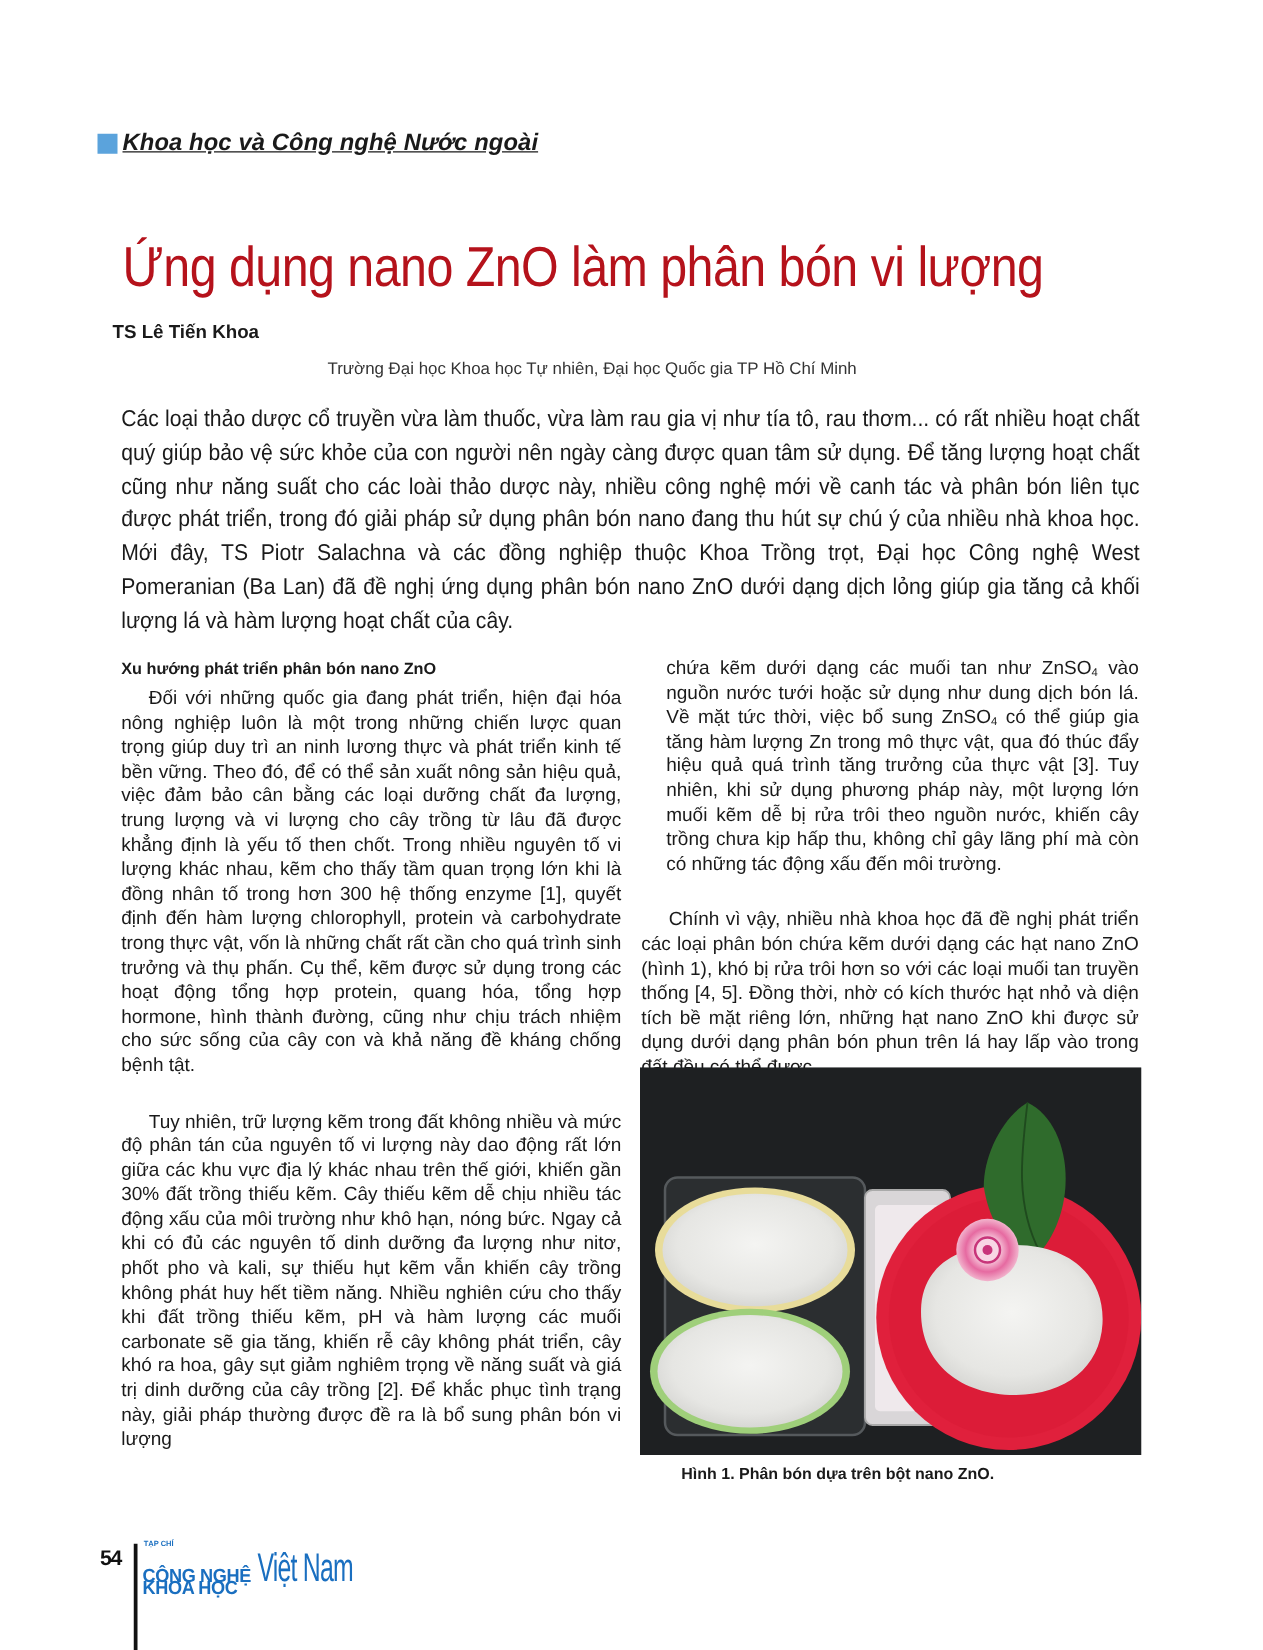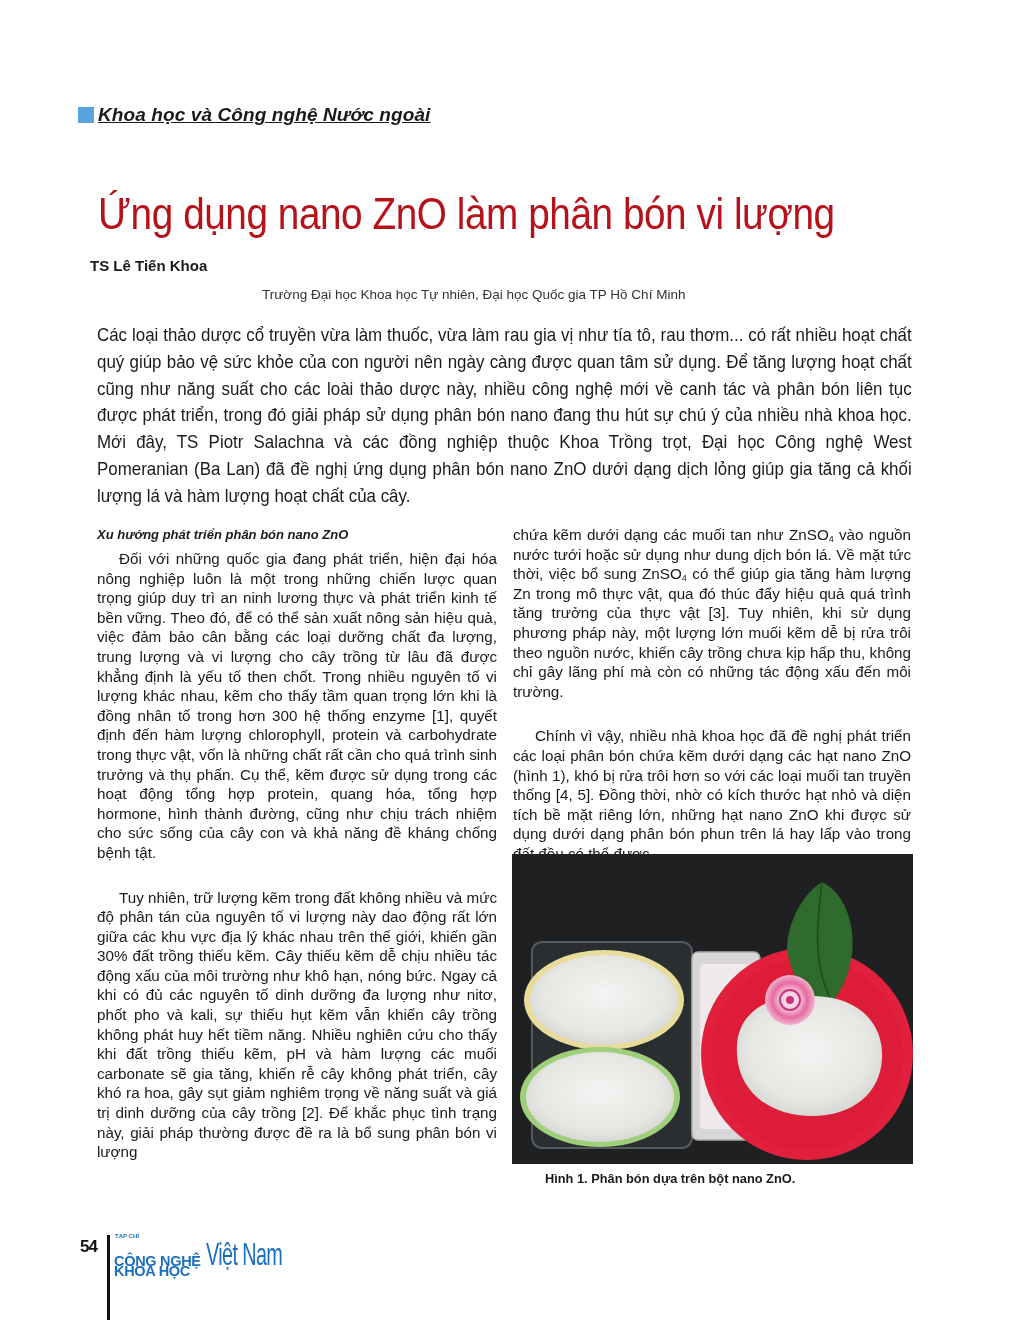--- a/index.html
+++ b/index.html
@@ -103,31 +103,31 @@
       top: 525px;
       width: 398px;
     }
     .subhead {
       font-family: "Liberation Sans Narrow", "Liberation Sans", sans-serif;
       font-weight: bold;
       font-size: 13px;
       color: #1a1a1a;
       margin: 0 0 6px 0;
       line-height: 16px;
-      font-style: italic;
     }
     .col p {
       margin: 0;
       text-indent: 22px;
     }
     .col p + p {
       margin-top: 25px;
     }
     .col p.noindent {
       text-indent: 0;
+      margin-left: 20px;
     }
     .figure {
       position: absolute;
       left: 512px;
       top: 854px;
       width: 401px;
       height: 310px;
       background: #1d1f20;
       overflow: hidden;
     }

